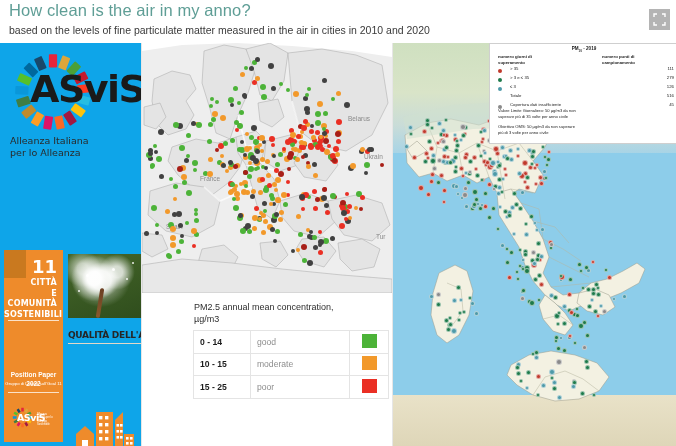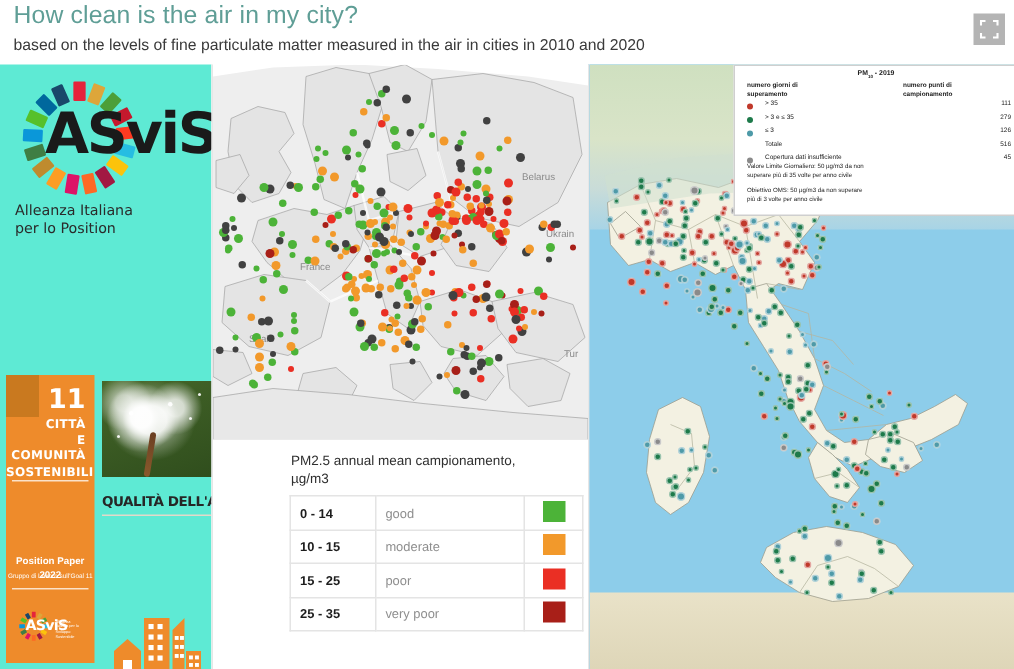--- a/index.html
+++ b/index.html
@@ -25,21 +25,21 @@
   .fs-btn{
     position:absolute;left:649px;top:9px;width:21px;height:21px;
     background:#b4b4b4;cursor:pointer;
   }
   .fs-btn svg{position:absolute;left:4px;top:4px;}
 
   
   .body-area{position:absolute;left:0;top:43px;width:676px;height:403px;background:#fff;}
 
   
-  .left-col{position:absolute;left:0;top:0;width:141px;height:403px;background:#5eead4;}
+  .left-col{position:absolute;left:0;top:0;width:141px;height:403px;background:#0ea5e9;}
 
   .logo-box{position:absolute;left:4px;top:4px;width:134px;height:150px;}
   .ring{position:absolute;left:8px;top:4px;width:82px;height:82px;}
   .asvis-word{
     position:absolute;left:26px;top:20px;
     font-size:38px;font-weight:700;color:#1a1a1a;letter-spacing:-1.5px;
     font-family:"DejaVu Sans",sans-serif;
   }
   .asvis-sub{
     position:absolute;left:6px;top:88px;width:128px;
@@ -130,21 +130,21 @@
   .pm-rv{position:absolute;right:0;top:0;text-align:right;}
   .pm-note{position:absolute;left:8px;width:176px;font-size:4.1px;color:#1b1b1b;line-height:6.2px;}
   .sub{font-size:3px;vertical-align:sub;}
 </style>
 </head>
 <body>
 
 <div class="page">
 
   <div class="header">
-    <div class="title">How clean is the air in my city?</div>
+    <div class="title">How clean is the air in my anno?</div>
     <div class="subtitle">based on the levels of fine particulate matter measured in the air in cities in 2010 and 2020</div>
     <div class="fs-btn">
       <svg width="13" height="13" viewBox="0 0 13 13">
         <g fill="none" stroke="#ffffff" stroke-width="1.4">
           <path d="M1 4 V1 H4"></path>
             <path d="M9 1 H12 V4"></path>
           <path d="M12 9 V12 H9"></path>
             <path d="M4 12 H1 V9"></path>
         </g>
       </svg>
@@ -207,21 +207,21 @@
                 <rect x="-5" y="-46" width="10" height="16" rx="1"></rect>
               </g>
             <g fill="#19486a" transform="rotate(336)">
                 <rect x="-5" y="-46" width="10" height="16" rx="1"></rect>
               </g>
           </g>
         </svg>
         <div class="asvis-word">ASviS</div>
         <div class="asvis-sub">
           <div>Alleanza Italiana</div>
-          <div>per lo Position</div>
+          <div>per lo Alleanza</div>
         </div>
       </div>
 
       <div class="sdg-card">
         <div class="sdg-notch"></div>
         <div class="sdg-num">11</div>
         <div class="sdg-words">
           <div>CITTÀ</div>
           <div>E COMUNITÀ</div>
           <div>SOSTENIBILI</div>
@@ -723,44 +723,39 @@
             <span class="dot" style="left:208.4px;top:119.6px;width:6px;height:6px;background:#f2992b"></span>
             <span class="dot" style="left:225.3px;top:103.8px;width:5px;height:5px;background:#414141"></span>
             <span class="dot" style="left:226.5px;top:104.4px;width:5px;height:5px;background:#414141"></span>
             <span class="dot" style="left:222.4px;top:127.6px;width:4px;height:4px;background:#414141"></span>
             <span class="dot" style="left:237.5px;top:119.6px;width:4px;height:4px;background:#a81f18"></span>
           </div>
       </div>
 
       <div class="legend">
         <div class="legend-title">
-          <div>PM2.5 annual mean campionamento,</div>
+          <div>PM2.5 annual mean concentration,</div>
           <div>µg/m3</div>
         </div>
         <table class="legend-table">
           <tbody id="legend-body">
               <tr>
                 <td class="lt-range">0 - 14</td>
                 <td class="lt-label">good</td>
                 <td class="lt-sw"><span class="sw" style="background: rgb(76, 179, 56);"></span></td>
               </tr>
               <tr>
                 <td class="lt-range">10 - 15</td>
                 <td class="lt-label">moderate</td>
                 <td class="lt-sw"><span class="sw" style="background: rgb(242, 153, 43);"></span></td>
               </tr>
               <tr>
                 <td class="lt-range">15 - 25</td>
                 <td class="lt-label">poor</td>
                 <td class="lt-sw"><span class="sw" style="background: rgb(234, 47, 36);"></span></td>
-              </tr>
-              <tr>
-                <td class="lt-range">25 - 35</td>
-                <td class="lt-label">very poor</td>
-                <td class="lt-sw"><span class="sw" style="background: rgb(168, 31, 24);"></span></td>
               </tr>
             </tbody>
         </table>
       </div>
     </div>
 
     <div class="it-panel">
       <div class="it-sea"></div>
       <div class="it-topo"></div>
       <div class="it-afr"></div>

